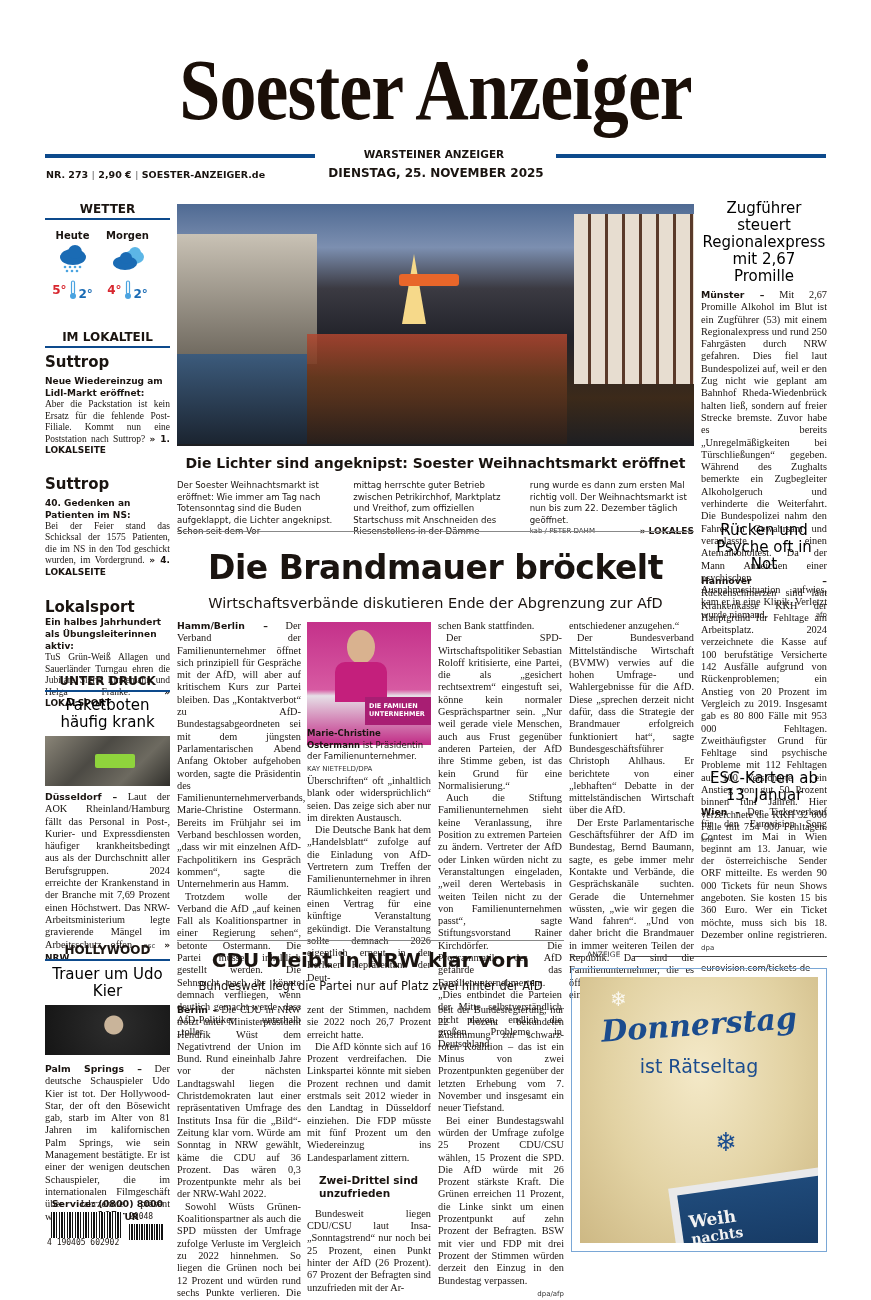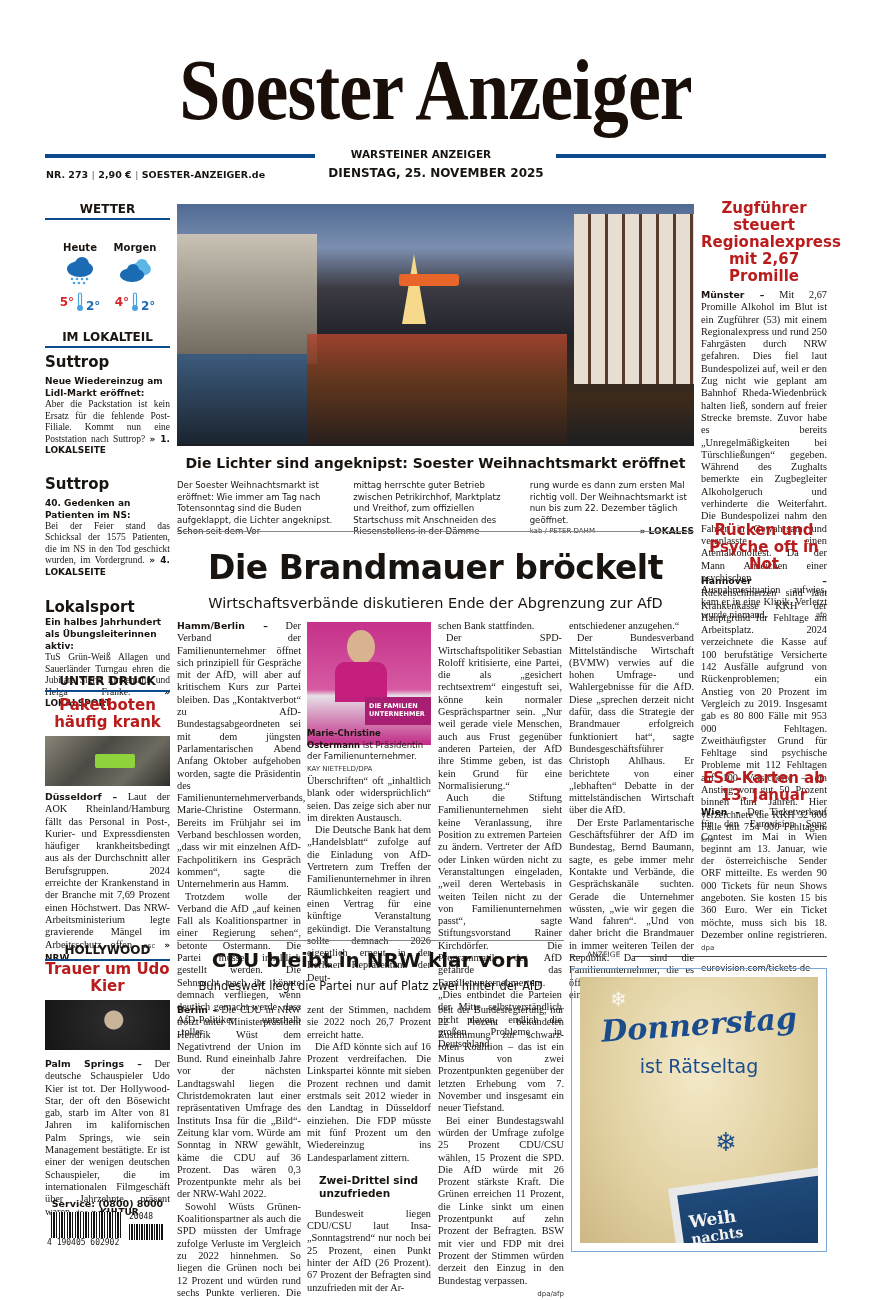--- a/index.html
+++ b/index.html
@@ -10,21 +10,21 @@
 .rule-blue{height:4px;background:#0d4a8c}
 .meta{font-family:"DejaVu Sans",sans-serif;font-weight:bold;font-size:9.5px;color:#1a1410}
 .sub-center{font-family:"DejaVu Sans",sans-serif;font-weight:bold;color:#1a1410;text-align:center}
 .sec-label{font-family:"DejaVu Sans",sans-serif;font-weight:bold;font-size:12px;text-align:center;color:#1a1410;border-bottom:2px solid #0d4a8c;padding-bottom:2px}
 .loc{font-family:"DejaVu Sans",sans-serif;font-weight:bold;font-size:15px;color:#1a1410}
 .kicker{font-family:"DejaVu Sans",sans-serif;font-weight:bold;font-size:9px;line-height:12px;color:#1a1410}
 .body{font-family:"Liberation Serif",serif;font-size:10.3px;line-height:12.3px;text-align:justify;color:#1a1410;hyphens:auto}
 .body b,.lead{font-family:"DejaVu Sans",sans-serif;font-weight:bold;font-size:9.3px}
 .ref{font-family:"DejaVu Sans",sans-serif;font-weight:bold;font-size:9px}
 .src{font-family:"DejaVu Sans",sans-serif;font-size:7px;color:#333}
-.head-side{font-family:"DejaVu Sans",sans-serif;font-weight:bold;font-size:15px;line-height:17px;text-align:center;color:#b91c1c}
+.head-side{font-family:"DejaVu Sans",sans-serif;font-weight:normal;font-size:15px;line-height:17px;text-align:center;color:#000000}
 .photo{overflow:hidden}
 .caption{font-family:"DejaVu Sans",sans-serif;font-size:8.5px;line-height:11.5px;color:#1a1410}
 .hr{height:1px;background:#888}
 .weather-col{width:55px;text-align:center}
 .wlabel{font-family:"DejaVu Sans",sans-serif;font-weight:bold;font-size:10px}
 .thi{font-family:"DejaVu Sans",sans-serif;font-weight:bold;font-size:12px;color:#d8272f}
 .tlo{font-family:"DejaVu Sans",sans-serif;font-weight:bold;font-size:12px;color:#1a6bb4}
 </style>
 </head>
 <body>
@@ -32,26 +32,26 @@
 <div class="abs masthead">Soester Anzeiger</div>
 <div class="abs rule-blue" style="left:45px;top:154px;width:270px"></div>
 <div class="abs rule-blue" style="left:556px;top:154px;width:270px"></div>
 <div class="abs meta" style="left:46px;top:169px">
   <span>NR. 273</span>
   <span style="color:#888">|</span>
   <span>2,90 €</span>
   <span style="color:#888">|</span>
   <span>SOESTER-ANZEIGER.de</span>
 </div>
-<div class="abs sub-center" style="left:305px;top:148px;width:232px;font-size:10.5px">WARSTEINER ANZEIGER</div>
+<div class="abs sub-center" style="left:318px;top:148px;width:232px;font-size:10.5px">WARSTEINER ANZEIGER</div>
 <div class="abs sub-center" style="left:320px;top:166px;width:232px;font-size:12px">DIENSTAG, 25. NOVEMBER 2025</div>
 
 <div class="abs" style="left:45px;top:202px;width:125px">
   <div class="sec-label">WETTER</div>
-  <div style="display:flex;justify-content:center;margin-top:22px">
+  <div style="display:flex;justify-content:flex-start;margin-top:10px">
     <div class="weather-col">
       <div class="wlabel">Heute</div>
       <svg width="34" height="30" viewBox="0 0 34 30" style="margin-top:4px">
         <ellipse cx="17" cy="12" rx="13" ry="8" fill="#1a6bb4"></ellipse>
           <circle cx="19" cy="7" r="7" fill="#1a6bb4"></circle>
         <g fill="#4aa3e0">
             <circle cx="9" cy="22" r="1.3"></circle>
             <circle cx="14" cy="22" r="1.3"></circle>
             <circle cx="19" cy="22" r="1.3"></circle>
             <circle cx="24" cy="22" r="1.3"></circle>
@@ -115,21 +115,21 @@
   <div class="sec-label">UNTER DRUCK</div>
   <div class="head-side" style="margin-top:5px">Paketboten häufig krank</div>
   <div class="photo" style="margin-top:5px;height:50px;background:linear-gradient(135deg,#8a8578 0%,#4c4a44 40%,#6d6a60 70%,#2f2e2a 100%)">
     <div style="margin:18px 0 0 50px;width:40px;height:14px;background:#8fd43c;border-radius:2px"></div>
   </div>
   <div class="body" style="margin-top:5px"><span class="lead">Düsseldorf –</span> <span>Laut der AOK Rheinland/Hamburg fällt das Personal in Post-, Kurier- und Expressdiensten häufiger krankheitsbedingt aus als der Durchschnitt aller Berufsgruppen. 2024 erreichte der Krankenstand in der Branche mit 7,69 Prozent einen Höchstwert. Das NRW-Arbeitsministerium legte gravierende Mängel im Arbeitsschutz offen.</span> <span class="src">asc</span> <span class="ref">» NRW</span></div>
 </div>
 
 <div class="abs" style="left:45px;top:943px;width:125px">
   <div class="sec-label">HOLLYWOOD</div>
-  <div class="head-side" style="">Trauer um Udo Kier</div>
+  <div class="head-side" style="margin-top:5px">Trauer um Udo Kier</div>
   <div class="photo" style="margin-top:5px;height:50px;background:radial-gradient(circle at 55% 40%,#c9b49a 0 9px,#2a2a2a 10px,#151515 100%)"></div>
   <div class="body" style="margin-top:8px"><span class="lead">Palm Springs –</span> <span>Der deutsche Schauspieler Udo Kier ist tot. Der Hollywood-Star, der oft den Bösewicht gab, starb im Alter von 81 Jahren im kalifornischen Palm Springs, wie sein Management bestätigte. Er ist einer der wenigen deutschen Schauspieler, die im internationalen Filmgeschäft über Jahrzehnte präsent waren.</span> <span class="src">dpa</span> <span class="ref">» KULTUR</span></div>
 </div>
 
 <div class="abs" style="left:45px;top:1198px;width:125px;font-family:'DejaVu Sans',sans-serif;font-weight:bold;font-size:9.5px;text-align:center">Service: (0800) 8000 105</div>
 <div class="abs" style="left:45px;top:1212px;width:125px;height:36px">
   <div style="position:absolute;left:6px;top:0;width:72px;height:26px;background:repeating-linear-gradient(90deg,#111 0 1px,#fff 1px 2px,#111 2px 4px,#fff 4px 5px,#111 5px 6px,#fff 6px 8px)"></div>
   <div style="position:absolute;left:84px;top:0;font-family:'DejaVu Sans Mono',monospace;font-size:8px">20048</div>
   <div style="position:absolute;left:84px;top:12px;width:34px;height:16px;background:repeating-linear-gradient(90deg,#111 0 1px,#fff 1px 2px,#111 2px 4px,#fff 4px 5px)"></div>
   <div style="position:absolute;left:2px;top:26px;font-family:'DejaVu Sans Mono',monospace;font-size:8px">4 190405 602902</div>

